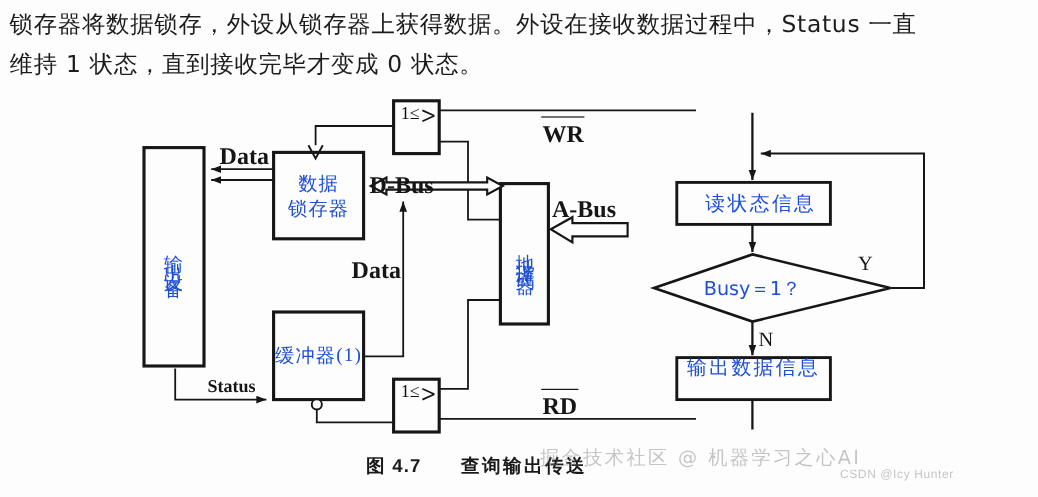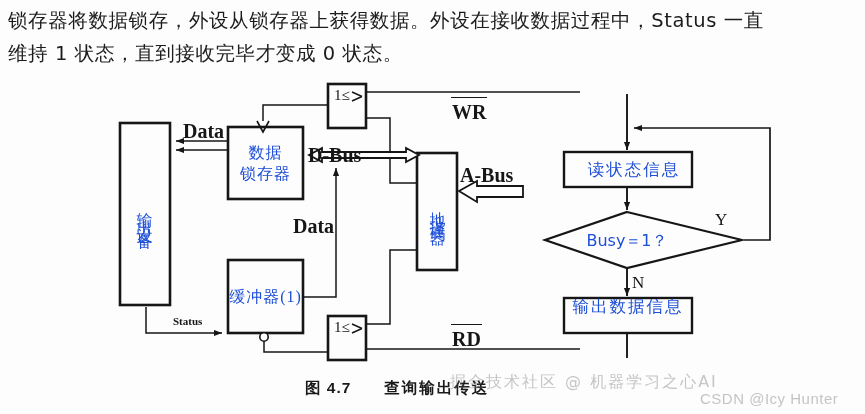--- a/index.html
+++ b/index.html
@@ -86,21 +86,21 @@
     font-family:"DejaVu Sans", sans-serif;
     font-size:16px;
     letter-spacing:2px;
     color:rgba(120,120,120,0.42);
     white-space:nowrap;
   }
   .wm2{
     position:absolute;
     left:700px; top:390px;
     font-family:"Liberation Sans", sans-serif;
-    font-size:15px;
+    font-size:10px;
     letter-spacing:0.5px;
     color:rgba(150,150,150,0.55);
     white-space:nowrap;
   }
 </style>
 </head>
 <body>
 
 <div id="page">
 
@@ -193,21 +193,21 @@
       <span>缓冲器</span>
       <span class="lat" style="font-family:'Liberation Serif',serif;font-size:16px;">(1)</span>
     </div>
 
     <div class="boxtxt vtxt" style="left:417px;top:83px;width:40px;height:117px;font-size:15.5px;letter-spacing:5px;">地址译码器</div>
 
     <div class="gatesym" style="left:334px;top:17px;">1≤</div>
     <div class="gatesym" style="left:334px;top:249px;">1≤</div>
 
     <div class="sig" style="left:183px;top:50px;">Data</div>
-    <div class="sig" style="left:173px;top:245px;font-size:11px;">Status</div>
+    <div class="sig" style="left:173px;top:245px;font-size:15px;">Status</div>
     <div class="sig" style="left:293px;top:145px;">Data</div>
     <div class="sig" style="left:308px;top:74px;">D-Bus</div>
     <div class="sig" style="left:460px;top:94px;">A-Bus</div>
 
     <div class="sig" style="left:452px;top:31px;">
       <span class="ovl">WR</span>
     </div>
     <div class="sig" style="left:452px;top:258px;font-family:Liberation Serif, serif;">
       <span class="ovl">RD</span>
     </div>

